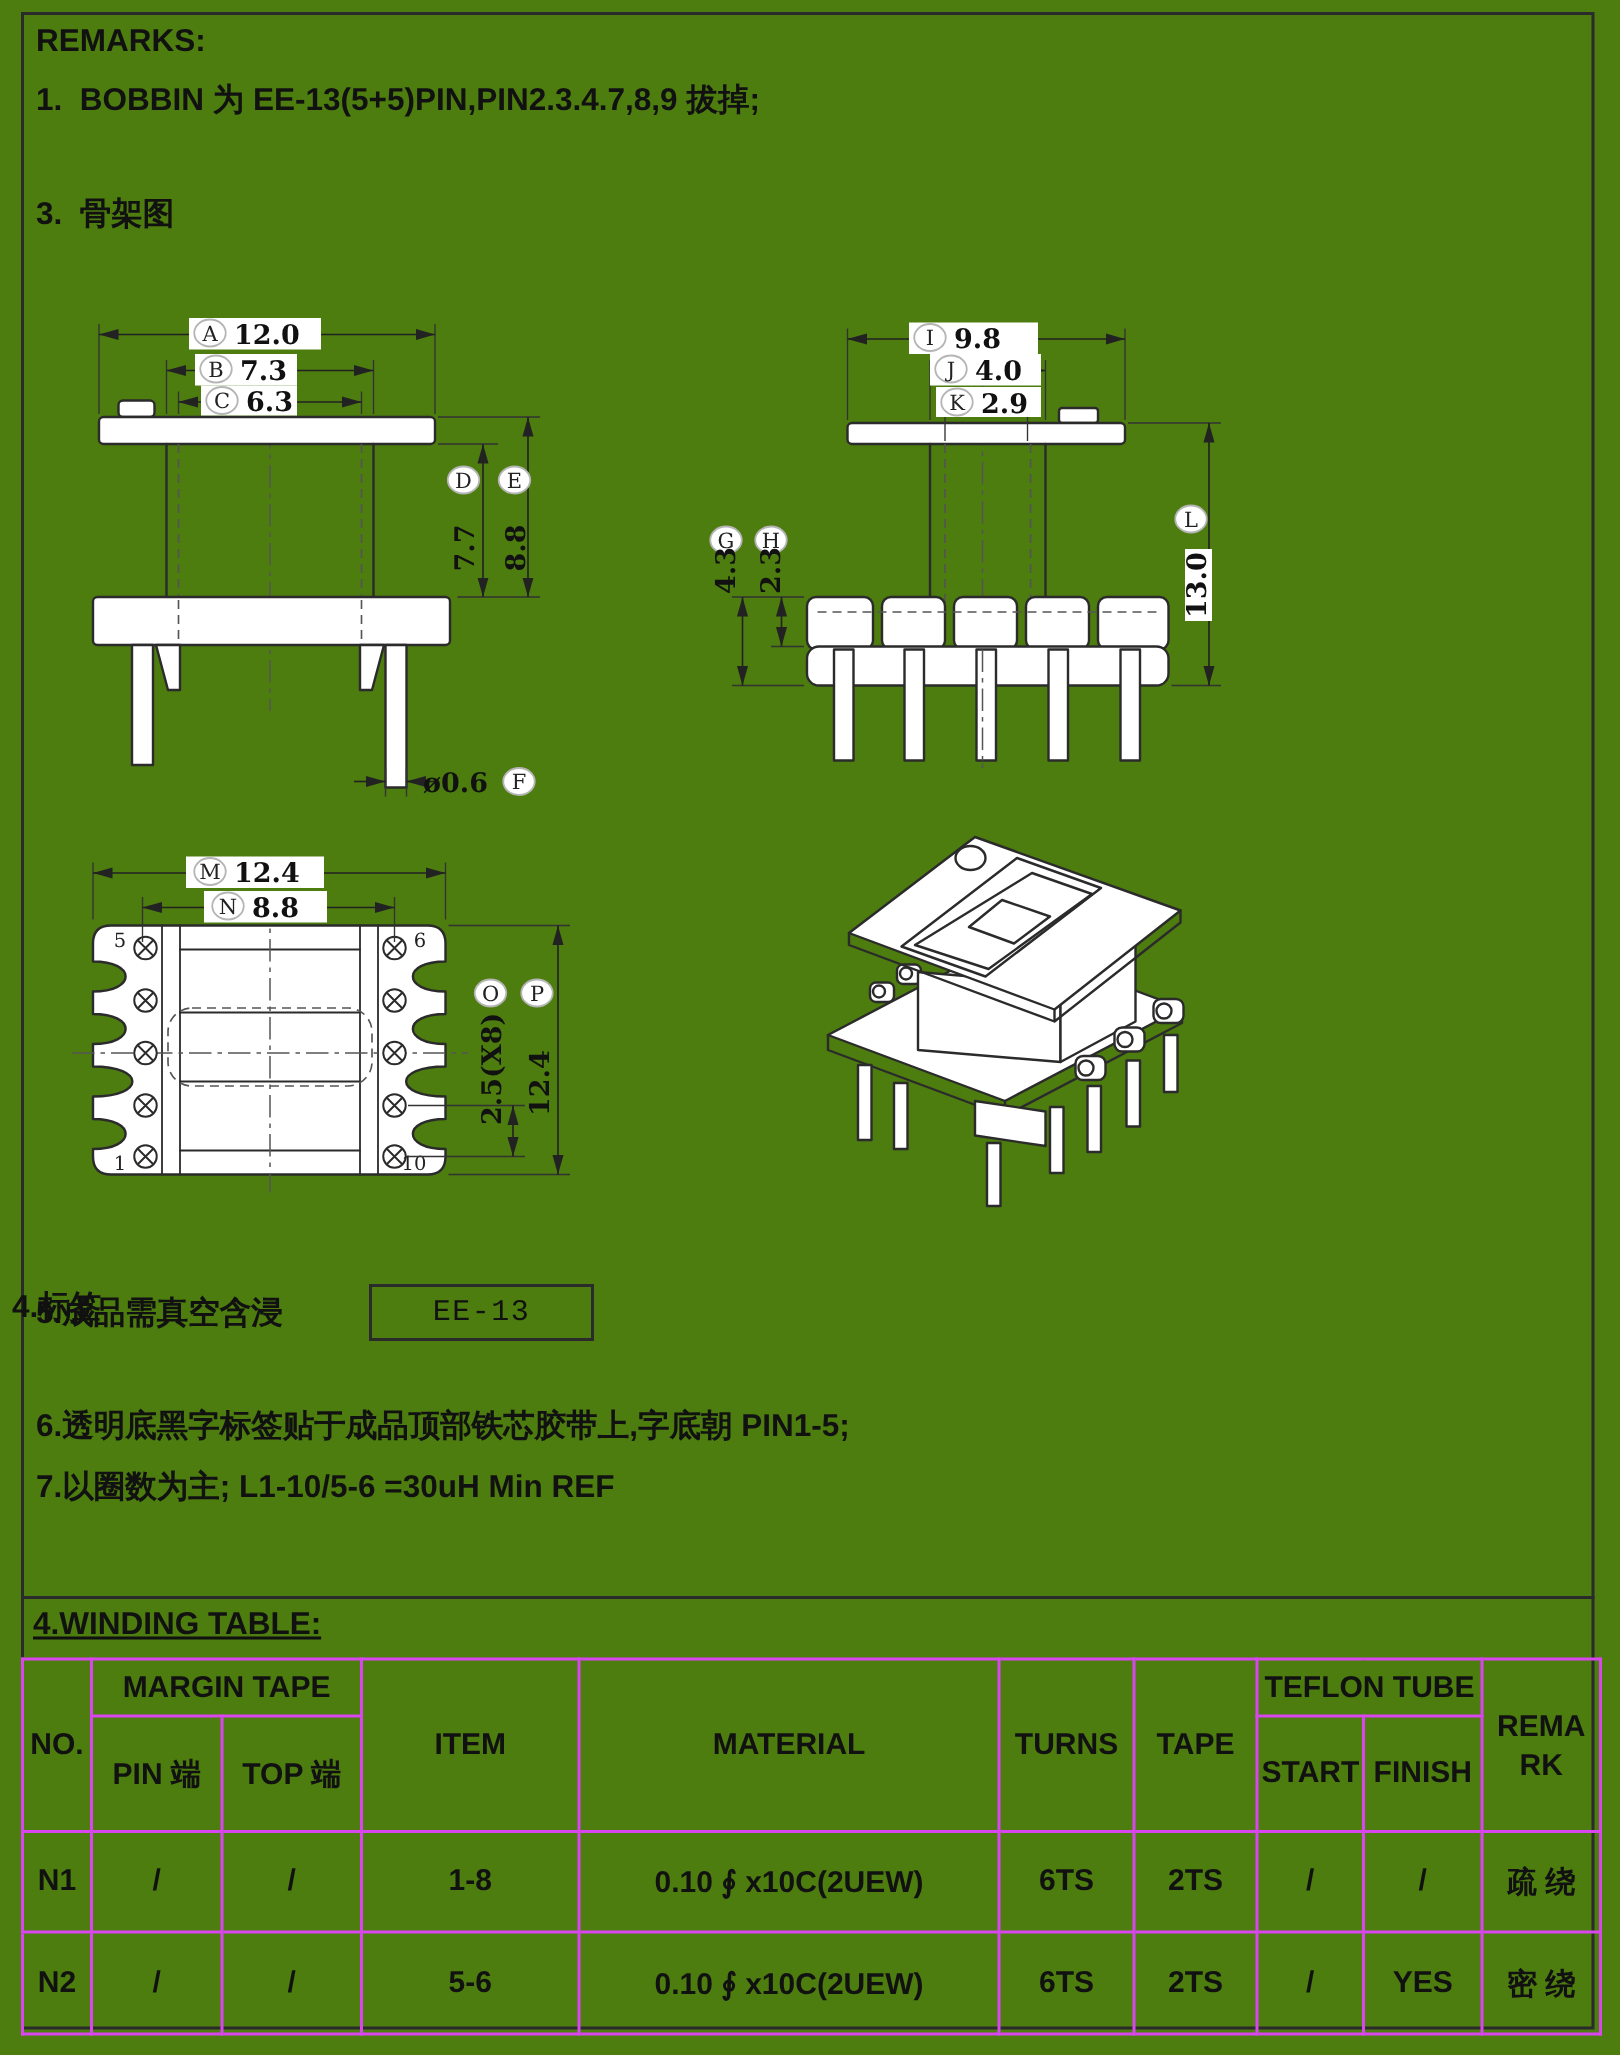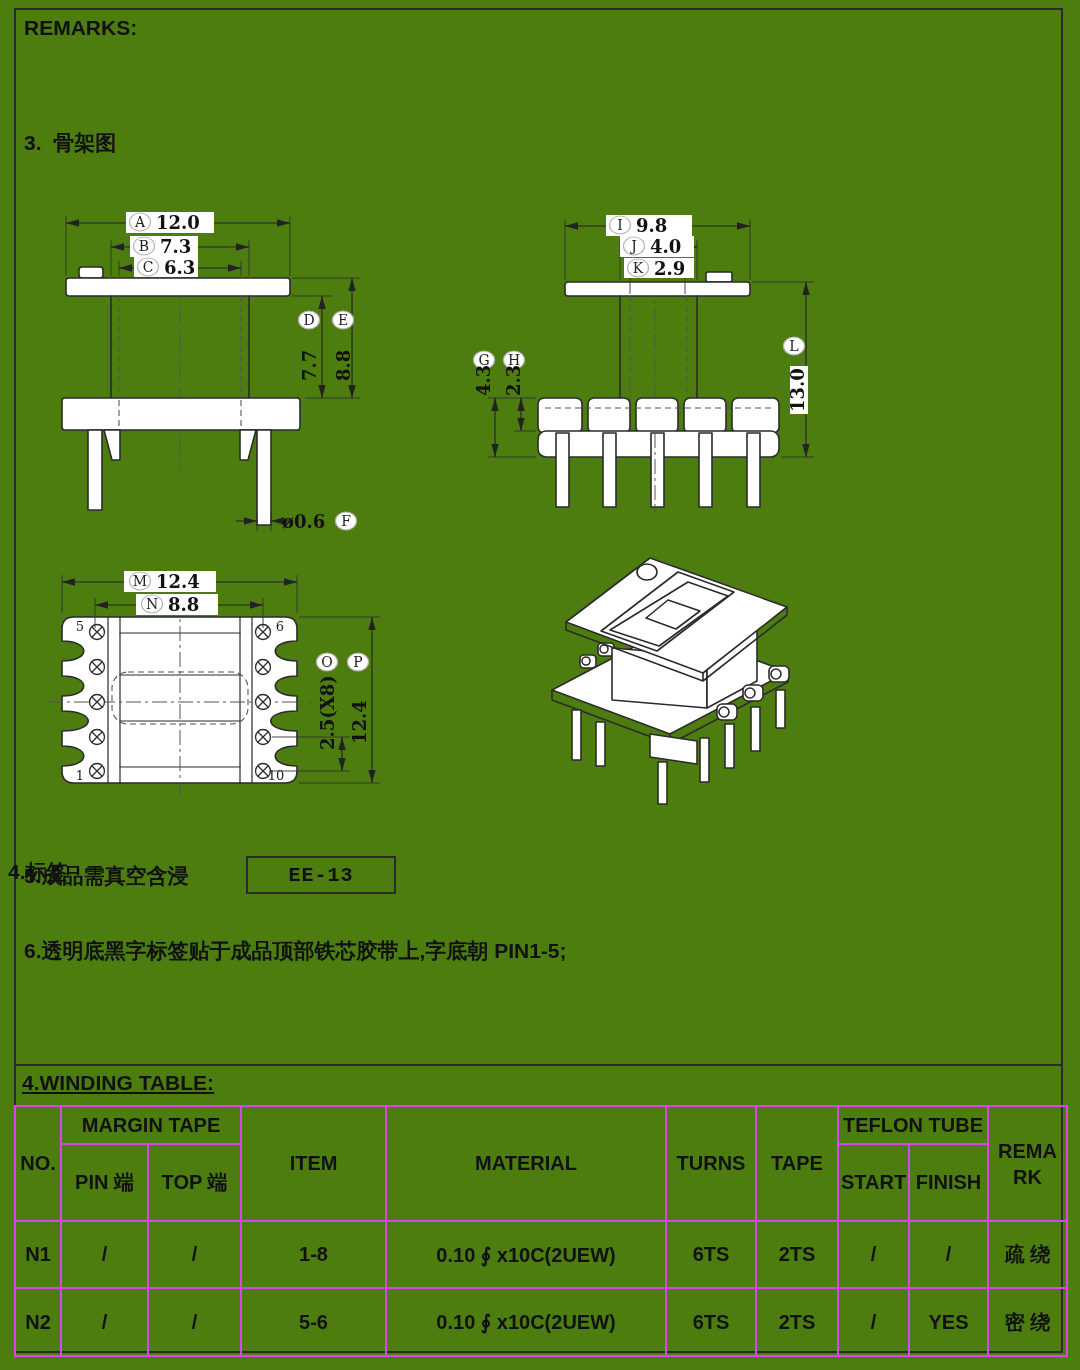--- a/index.html
+++ b/index.html
@@ -6,21 +6,21 @@
   .page{position:relative;width:1080px;height:1370px;background:#4d7c0f;overflow:hidden;
         font-family:"Liberation Sans",sans-serif;color:#111;}
   .frame{position:absolute;left:14px;top:8px;width:1049px;height:1345px;
          border:2px solid #2b2b2b;box-sizing:border-box;}
   .divider{position:absolute;left:14px;top:1064px;width:1049px;height:2px;background:#2b2b2b;}
   .txt{position:absolute;font-size:21px;font-weight:600;white-space:pre;line-height:24px;}
   .title{font-weight:700;}
   .label-box{position:absolute;left:246px;top:856px;width:150px;height:38px;
              border:2px solid #2b2b2b;box-sizing:border-box;display:flex;align-items:center;
              justify-content:center;font-family:"Liberation Mono","DejaVu Sans Mono",monospace;
-             font-size:20px;font-weight:700;letter-spacing:1px;text-align:center;}
+             font-size:20px;font-weight:400;letter-spacing:1px;text-align:center;}
   svg.draw{position:absolute;left:0;top:0;}
   
   .pl{stroke:#2b2b2b;stroke-width:1.6;fill:none;stroke-linejoin:round;stroke-linecap:round;}
   .pf{stroke:#2b2b2b;stroke-width:1.6;fill:#fff;stroke-linejoin:round;}
   .dl{stroke:#222;stroke-width:1.1;fill:none;}
   .xl{stroke:#333;stroke-width:0.9;fill:none;}
   .dash{stroke:#555;stroke-width:1.1;fill:none;stroke-dasharray:6 4;}
   .cl{stroke:#555;stroke-width:1;fill:none;stroke-dasharray:15 4 3 4;}
   .lab{font-family:"DejaVu Serif",serif;font-size:18px;font-weight:bold;fill:#111;}
   .let{font-family:"DejaVu Serif",serif;font-size:14px;fill:#222;text-anchor:middle;}
@@ -34,20 +34,21 @@
                 padding:0 2px;overflow:hidden;}
   td.remark-h{word-break:break-all;line-height:26px;}
 </style>
 </head>
 <body>
 
 <div class="page">
   <div class="frame"></div>
 
   <div class="txt title" style="left:24px;top:16px;">REMARKS:</div>
+  <div class="txt" style="left:24px;top:55px;">1.  BOBBIN 为 EE-13(5+5)PIN,PIN2.3.4.7,8,9 拔掉;</div>
   <div class="txt" style="left:24px;top:131px;">3.  骨架图</div>
 
   <svg class="draw" width="1080" height="1370" viewBox="0 0 1080 1370">
     <defs>
       <marker id="ar" viewBox="0 0 12 8" markerWidth="13" markerHeight="9" refX="12" refY="4" orient="auto-start-reverse" markerUnits="userSpaceOnUse">
         <path d="M0,0.6 L12,4 L0,7.4 Z" fill="#222"></path>
       </marker>
     </defs>
 
     <g>
@@ -275,20 +276,21 @@
       </g>
     </g>
   </svg>
 
   <div class="txt" style="left:8px;top:860px;">4.标签</div>
   <div class="label-box">
     <span>EE-13</span>
   </div>
   <div class="txt" style="left:24px;top:864px;">5.成品需真空含浸</div>
   <div class="txt" style="left:24px;top:939px;">6.透明底黑字标签贴于成品顶部铁芯胶带上,字底朝 PIN1-5;</div>
+  <div class="txt" style="left:24px;top:980px;">7.以圈数为主; L1-10/5-6 =30uH Min REF</div>
 
   <div class="divider"></div>
   <div class="txt title" style="left:22px;top:1071px;text-decoration:underline;">4.WINDING TABLE:</div>
 
   <table class="wind">
     <colgroup>
       <col style="width:46px">
         <col style="width:87px">
         <col style="width:93px">
       <col style="width:145px">

